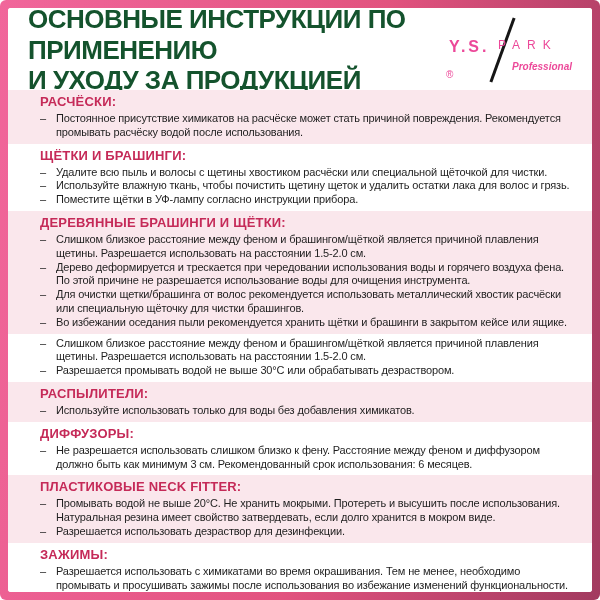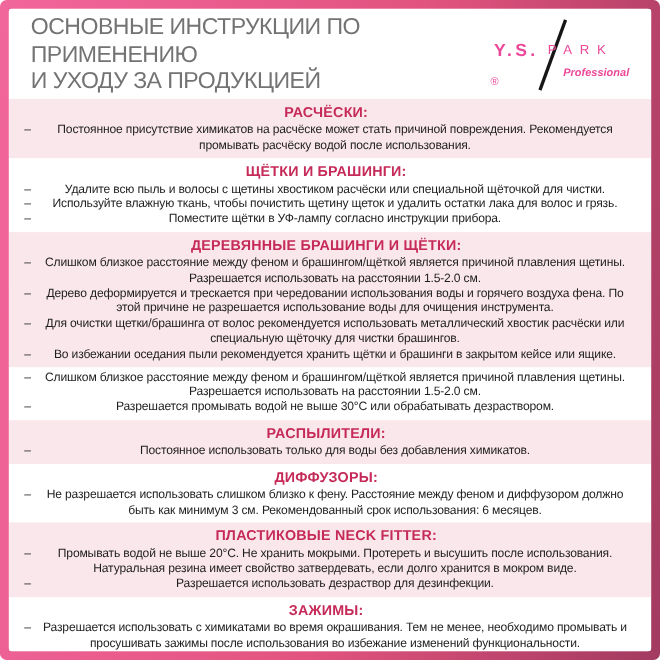--- a/index.html
+++ b/index.html
@@ -28,36 +28,36 @@
   
   .header {
     flex: none;
     display: flex; align-items: center; justify-content: space-between;
     padding: 11px 20px 9px 20px;
     height: 62px;
     background: var(--section_white, #ffffff);
   }
   .title {
     margin: 0;
-    font-size: 21px; line-height: 1.17;
-    font-weight: 400;
+    font-size: 26px; line-height: 1.17;
+    font-weight: 700;
     letter-spacing: -0.5px;
-    color: #737373;
+    color: #14532d;
   }
   .title .tl { display: block; }
   
   .logo { position: relative; width: 128px; height: 62px; flex: none; color: #ec4899; }
   .logo-ys   { position: absolute; left: 5px;  top: 19px; font-weight: 700; font-size: 16px; letter-spacing: 3px; }
   .logo-slash{ position: absolute; left: 57px; top: -3px; width: 3px; height: 68px; background: #161616; transform: rotate(20deg); }
   .logo-park { position: absolute; left: 54px; top: 19px; font-weight: 400; font-size: 12px; letter-spacing: 7px; }
   .logo-prof { position: absolute; right: 0;   bottom: 9px; font-weight: 700; font-style: italic; font-size: 10px; margin-top: 28px; }
   .logo-reg  { position: absolute; left: 2px;  bottom: 1px; font-size: 10px; }
   
   .sections { flex: 1; display: flex; flex-direction: column; overflow: hidden; }
-  .section { padding: 3px 16px 4px 9px; text-align: center; }
+  .section { padding: 3px 16px 4px 32px; }
   .section.pink  { background: var(--section_pink, #fae7ec); }
   .section.white { background: var(--section_white, #ffffff); }
   .sections .section:last-child { flex: 1; }
   .sec-heading {
     margin: 1px 0 2px 0;
     font-size: 13px; line-height: 16px;
     font-weight: 700;
     letter-spacing: 0.2px;
     color: var(--heading, #c52a58);
   }
@@ -152,21 +152,21 @@
               <span class="txt">Разрешается промывать водой не выше 30°C или обрабатывать дезраствором.</span>
             </div>
           </div>
   </section>
 
   <section class="section pink">
     <h2 class="sec-heading">РАСПЫЛИТЕЛИ:</h2>
     <div class="sec-list">
             <div class="item">
               <span class="dash">–</span>
-              <span class="txt">Постоянное использовать только для воды без добавления химикатов.</span>
+              <span class="txt">Используйте использовать только для воды без добавления химикатов.</span>
             </div>
           </div>
   </section>
 
   <section class="section white">
     <h2 class="sec-heading">ДИФФУЗОРЫ:</h2>
     <div class="sec-list">
             <div class="item">
               <span class="dash">–</span>
               <span class="txt">Не разрешается использовать слишком близко к фену. Расстояние между феном и диффузором должно быть как минимум 3 см. Рекомендованный срок использования: 6 месяцев.</span>

